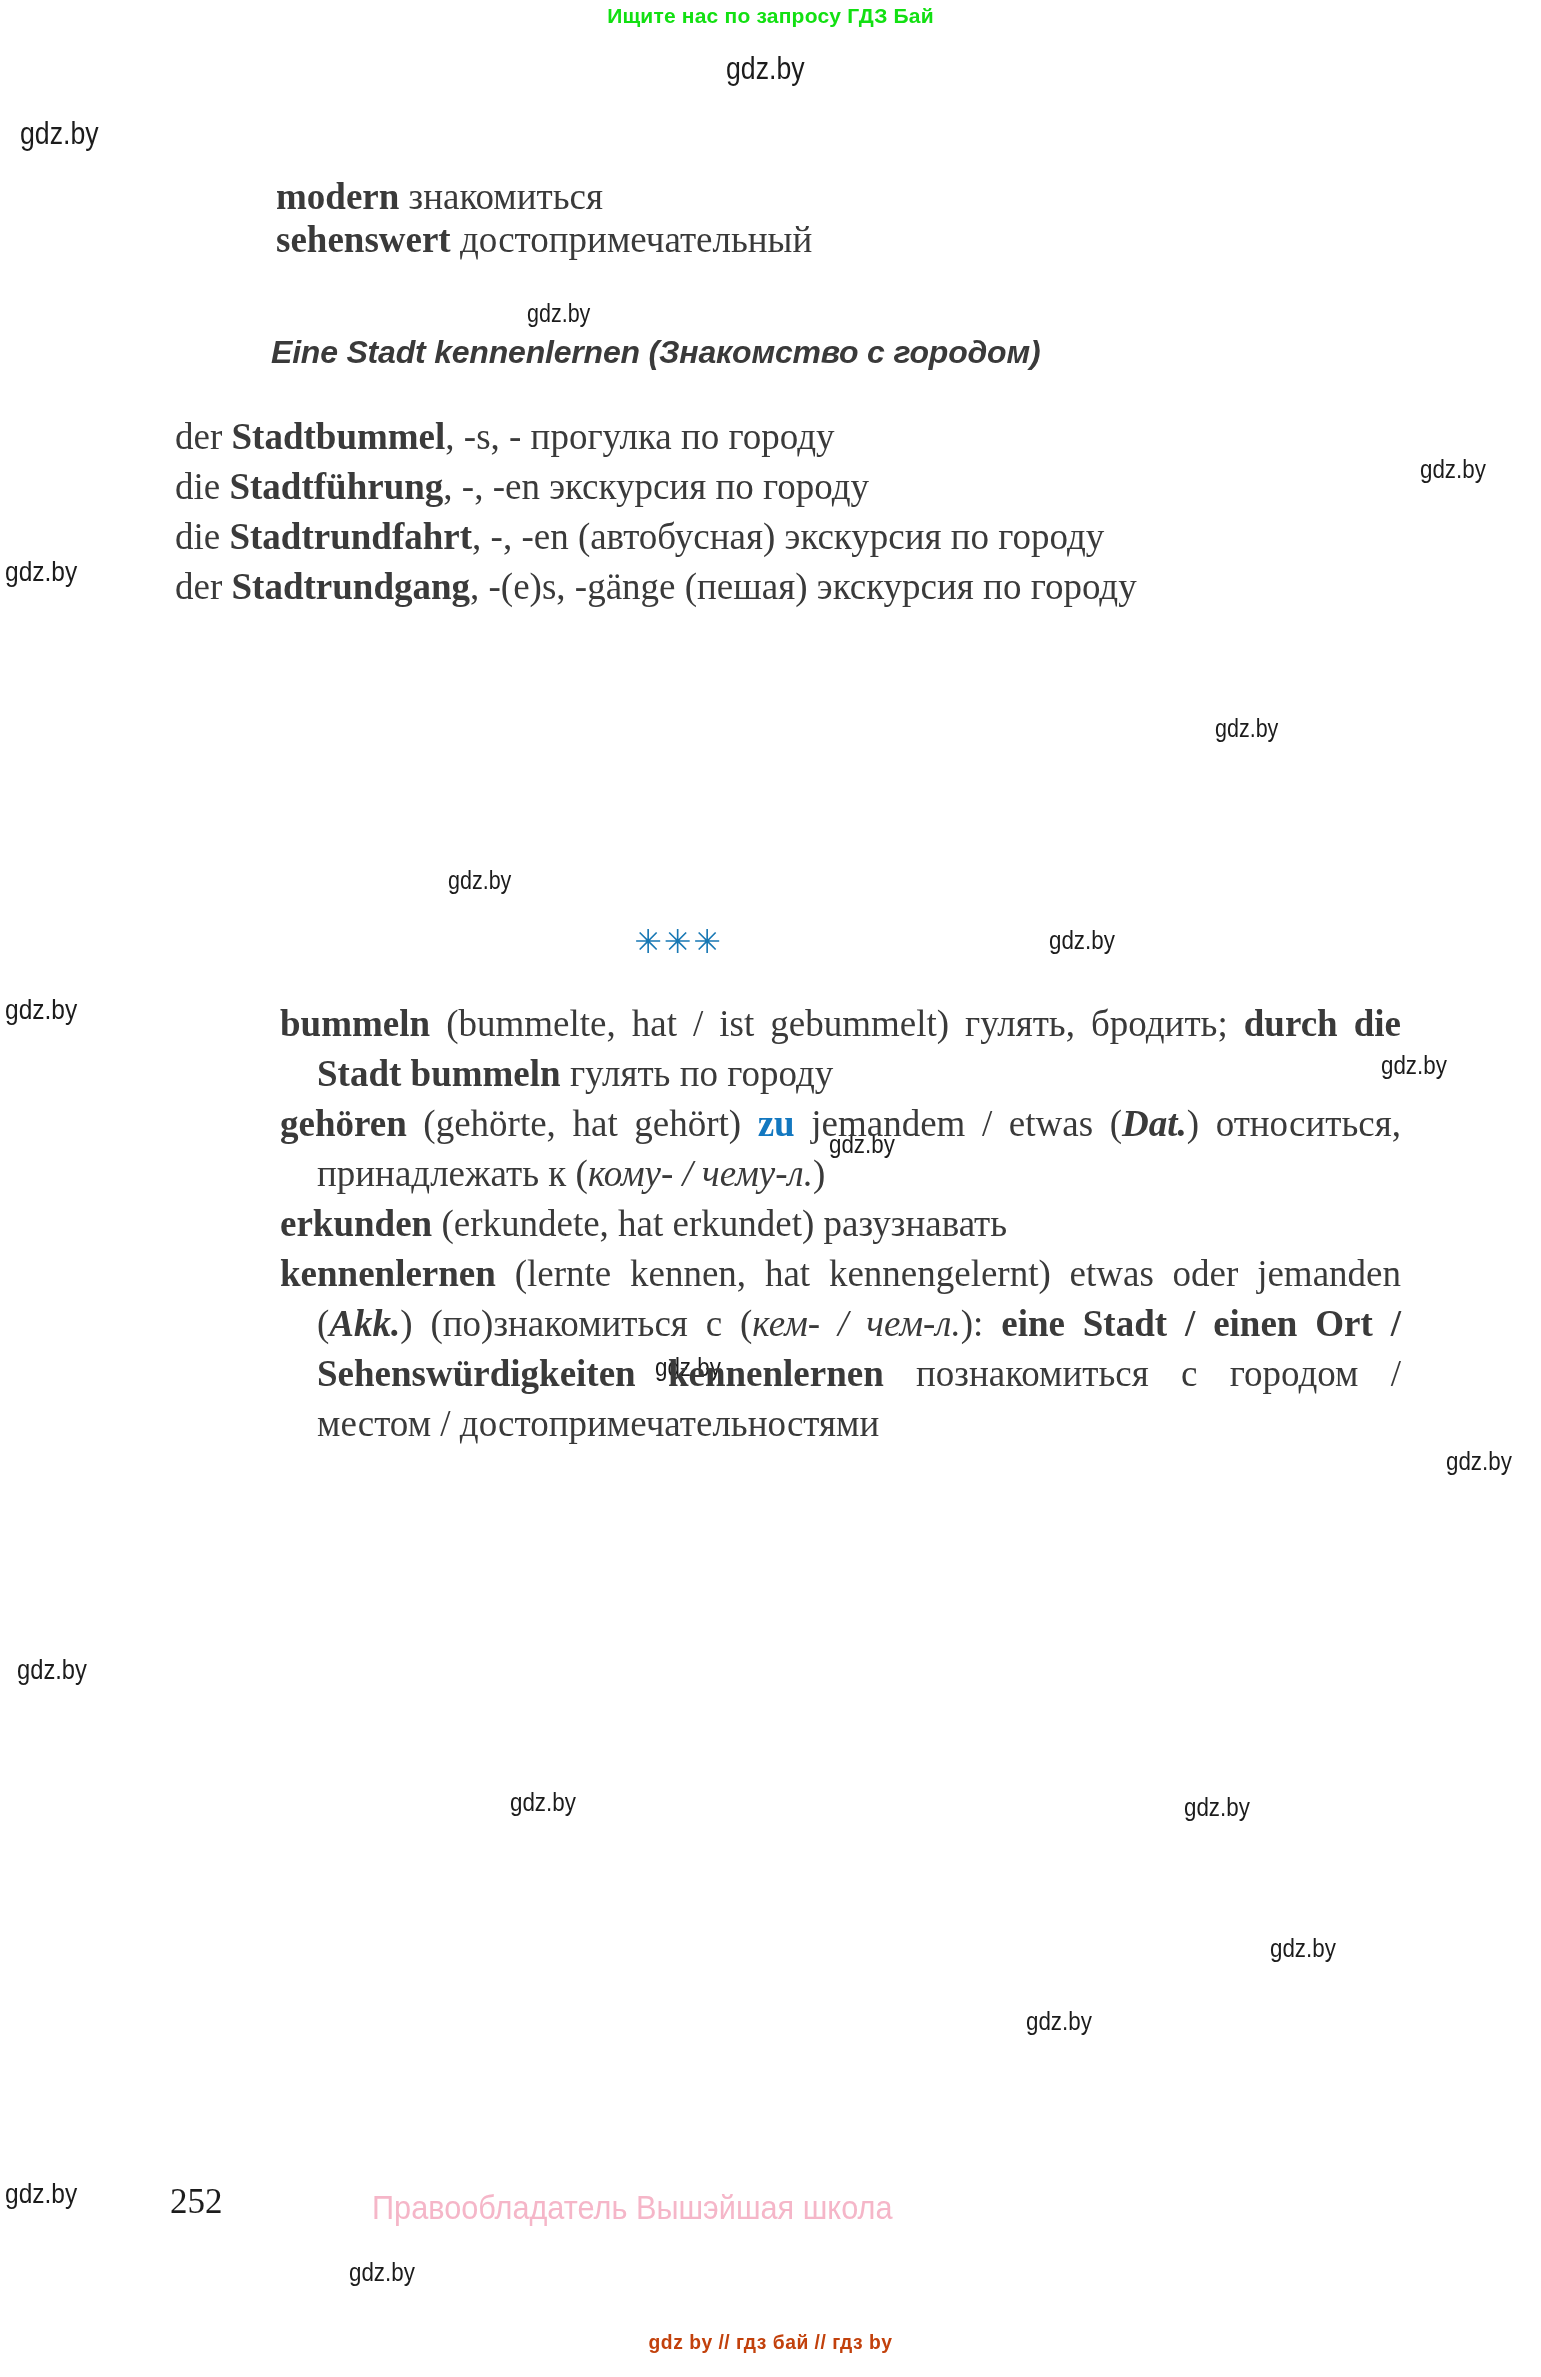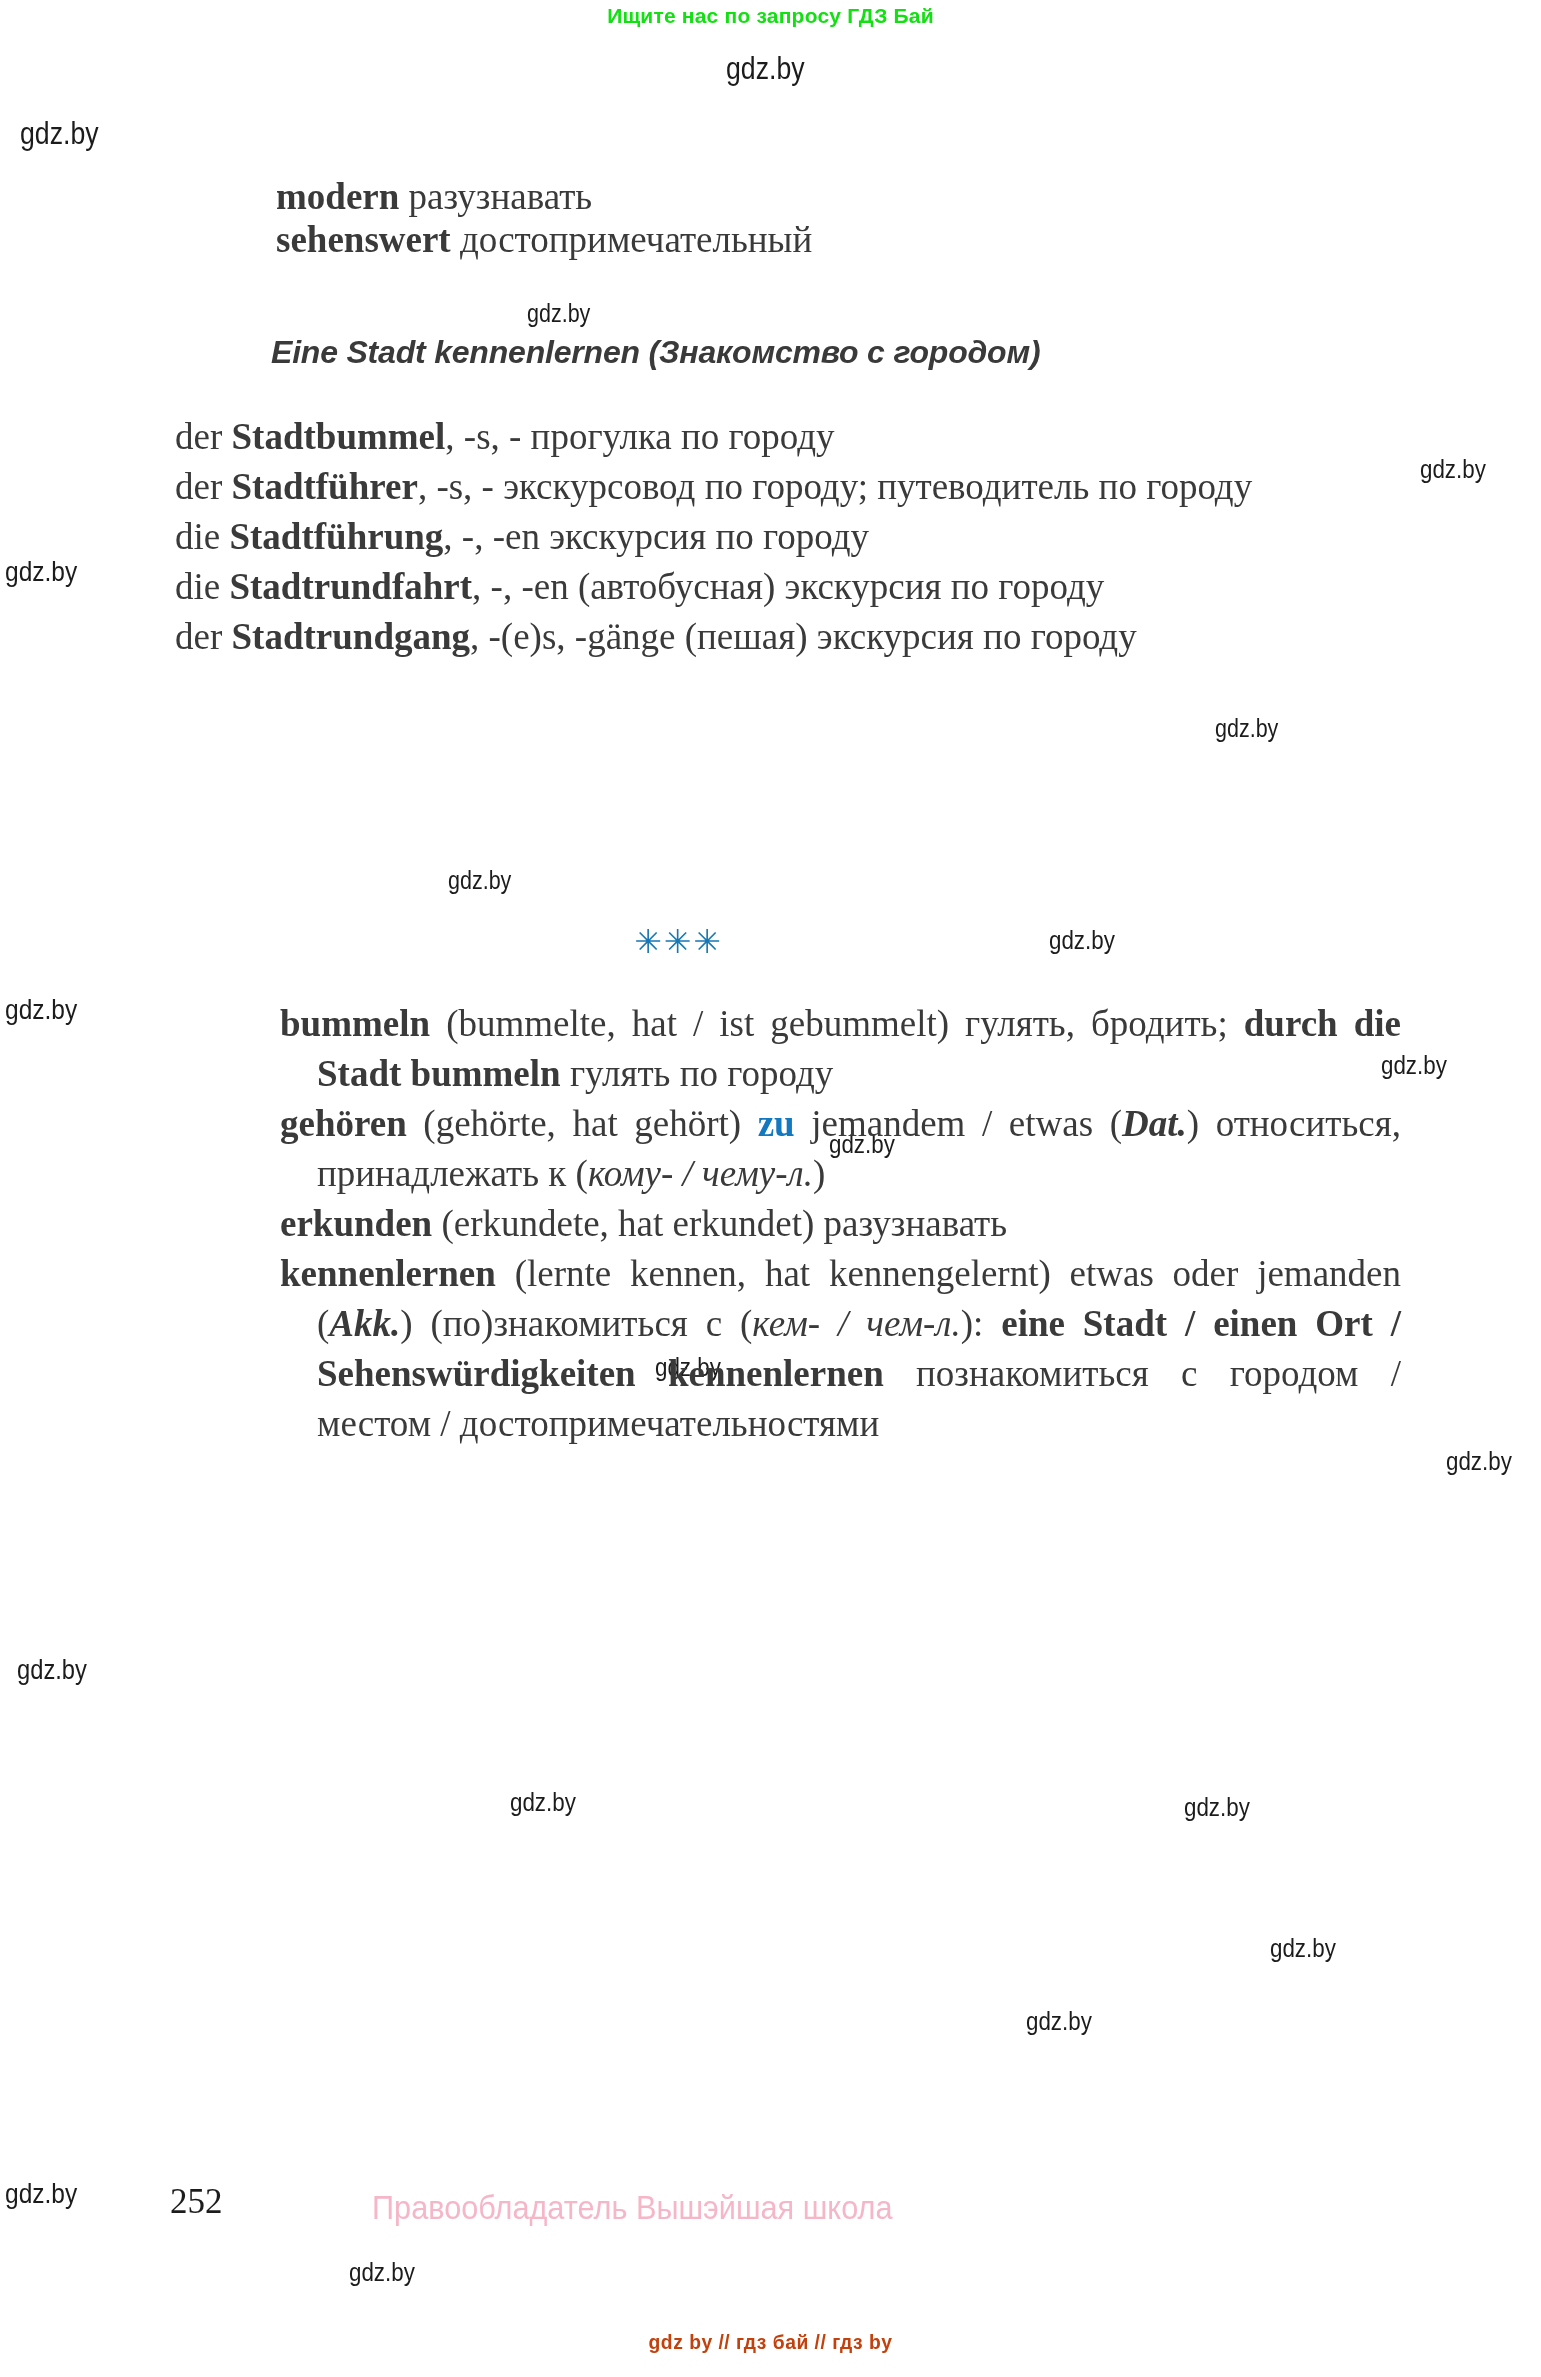--- a/index.html
+++ b/index.html
@@ -172,32 +172,31 @@
       <div class="wm" style="left: 1184px; top: 1792px; font-size: 26px;">gdz.by</div>
       <div class="wm" style="left: 510px; top: 1787px; font-size: 26px;">gdz.by</div>
       <div class="wm" style="left: 1270px; top: 1933px; font-size: 26px;">gdz.by</div>
       <div class="wm" style="left: 1026px; top: 2006px; font-size: 26px;">gdz.by</div>
       <div class="wm" style="left: 4.6px; top: 2177px; font-size: 28.5px;">gdz.by</div>
       <div class="wm" style="left: 349px; top: 2257px; font-size: 26px;">gdz.by</div>
     </div>
 
   <div class="lead-block">
     <div>
-      <span class="lemma">modern</span><span> разузнавать</span>
+      <span class="lemma">modern</span><span> знакомиться</span>
     </div>
     <div>
       <span class="lemma">sehenswert</span><span> достопримечательный</span>
     </div>
   </div>
 
   <div class="section-title">Eine Stadt kennenlernen (Знакомство с городом)</div>
 
   <div class="voclist" id="voclist">
       <div class="entry"><span>der </span><span class="lemma">Stadtbummel</span><span>, -s, - прогулка по городу</span></div>
-      <div class="entry"><span>der </span><span class="lemma">Stadtführer</span><span>, -s, - экскурсовод по городу; путеводитель по городу</span></div>
       <div class="entry"><span>die </span><span class="lemma">Stadtführung</span><span>, -, -en экскурсия по городу</span></div>
       <div class="entry"><span>die </span><span class="lemma">Stadtrundfahrt</span><span>, -, -en (автобусная) экскурсия по городу</span></div>
       <div class="entry"><span>der </span><span class="lemma">Stadtrundgang</span><span>, -(e)s, -gänge (пешая) экскурсия по городу</span></div>
     </div>
 
   <div class="stars">✳✳✳</div>
 
   <div class="verblist" id="verblist">
       <div class="entry"><span class="lemma">bummeln</span><span> (bummelte, hat / ist gebummelt) гулять, бродить; </span><span class="b">durch die Stadt bummeln</span><span> гулять по городу</span></div>
       <div class="entry"><span class="lemma">gehören</span><span> (gehörte, hat gehört) </span><span class="blue">zu</span><span> jemandem / etwas (</span><span class="bi">Dat.</span><span>) относиться, принадлежать к (</span><span class="i">кому- / чему-л.</span><span>)</span></div>

